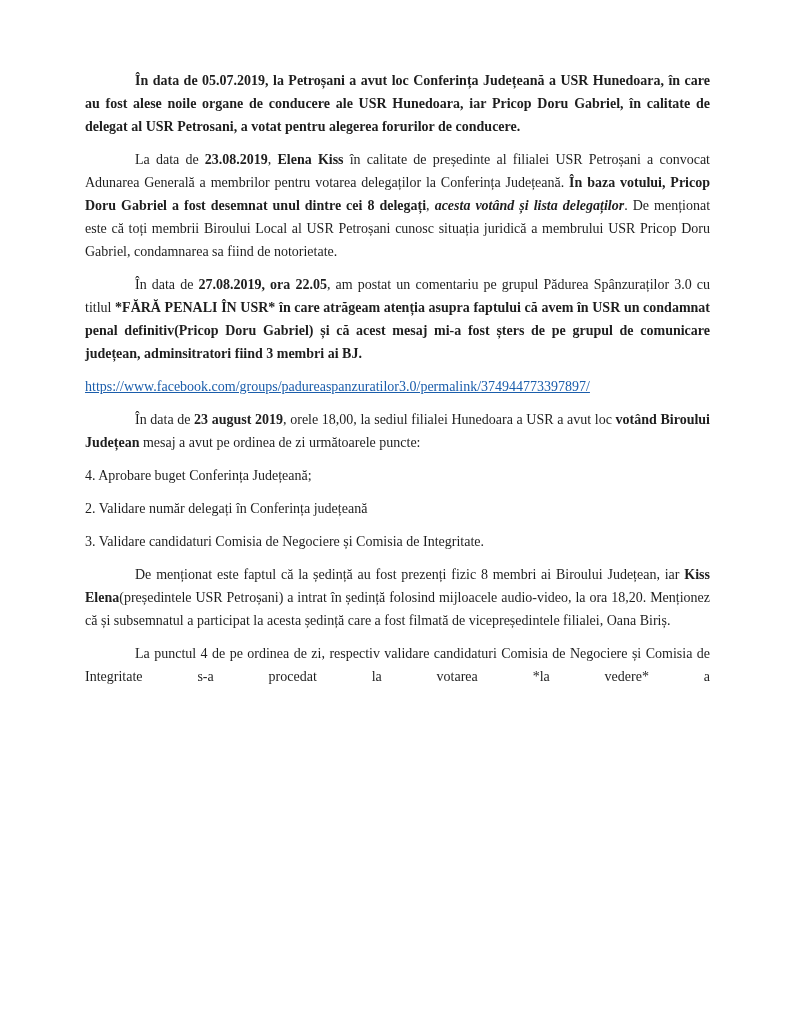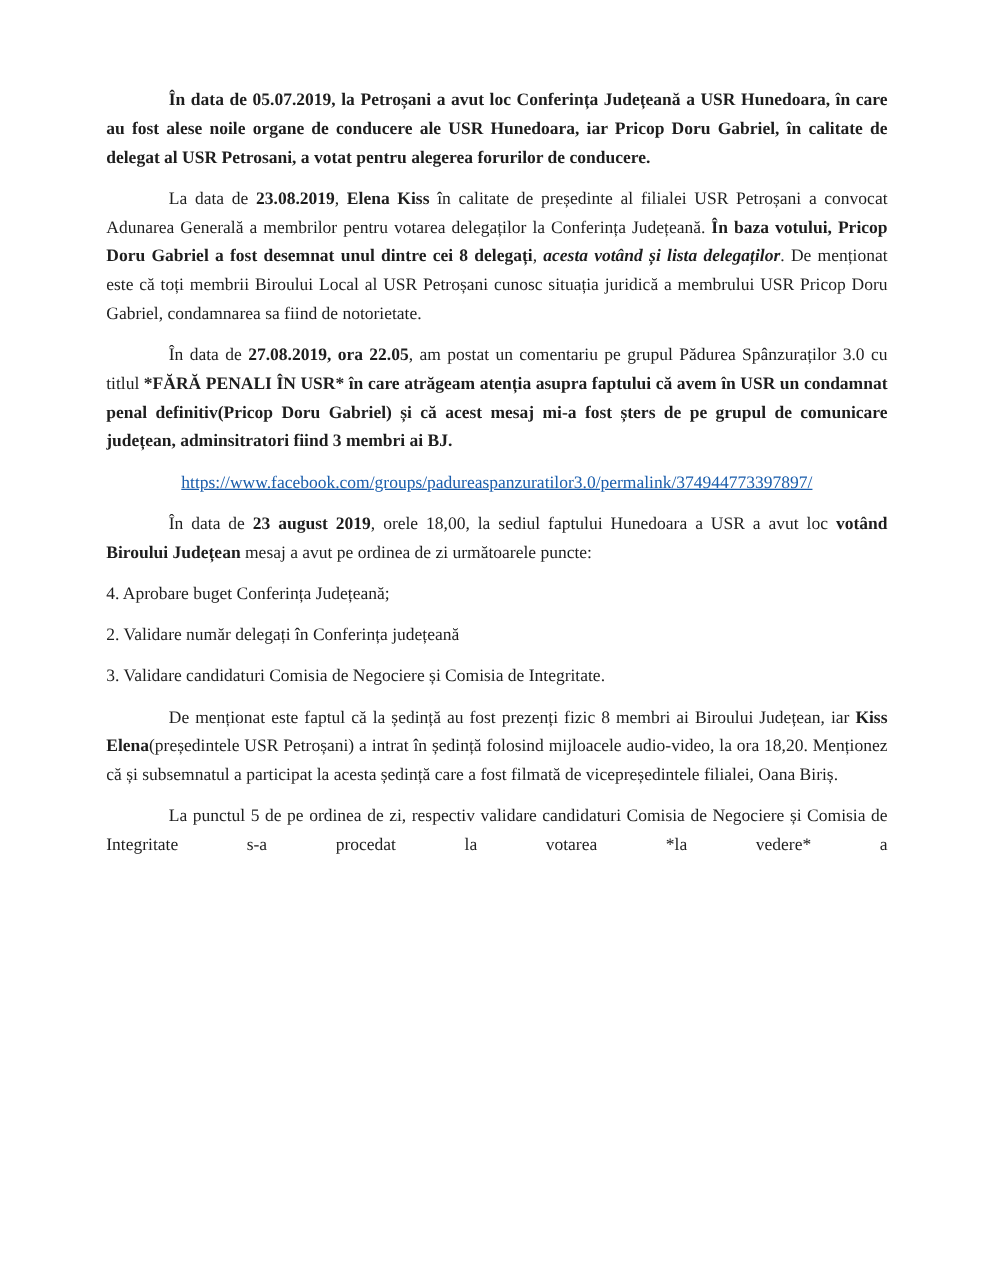--- a/index.html
+++ b/index.html
@@ -23,21 +23,21 @@
   }
   .para {
     margin: 0 0 10px 0;
     text-align: justify;
   }
   .para.indent {
     text-indent: 50px;
   }
   .para.break-all {
     word-break: break-all;
-    text-align: center;
+    text-align: left;
   }
   .para.justify-last {
     text-align-last: justify;
   }
   .run-r { font-weight: normal; font-style: normal; }
   .run-b { font-weight: bold; font-style: normal; }
   .run-bi { font-weight: bold; font-style: italic; }
   a.run-link {
     color: #1a5dab;
     text-decoration: underline;
@@ -46,20 +46,20 @@
 </style>
 </head>
 <body>
 
 <div class="page">
   <div class="doc">
       <p class="para indent"><span class="run-b">În data de 05.07.2019, la Petroșani a avut loc Conferința Județeană a USR Hunedoara, în care au fost alese noile organe de conducere ale USR Hunedoara, iar Pricop Doru Gabriel, în calitate de delegat al USR Petrosani, a votat pentru alegerea forurilor de conducere.</span></p>
       <p class="para indent"><span class="run-r">La data de </span><span class="run-b">23.08.2019</span><span class="run-r">, </span><span class="run-b">Elena Kiss</span><span class="run-r"> în calitate de președinte al filialei USR Petroșani a convocat Adunarea Generală a membrilor pentru votarea delegaților la Conferința Județeană. </span><span class="run-b">În baza votului, Pricop Doru Gabriel a fost desemnat unul dintre cei 8 delegați</span><span class="run-r">, </span><span class="run-bi">acesta votând și lista delegaților</span><span class="run-r">. De menționat este că toți membrii Biroului Local al USR Petroșani cunosc situația juridică a membrului USR Pricop Doru Gabriel, condamnarea sa fiind de notorietate.</span></p>
       <p class="para indent"><span class="run-r">În data de </span><span class="run-b">27.08.2019, ora 22.05</span><span class="run-r">, am postat un comentariu pe grupul Pădurea Spânzuraților 3.0 cu titlul </span><span class="run-b">*FĂRĂ PENALI ÎN USR* în care atrăgeam atenția asupra faptului că avem în USR un condamnat penal definitiv(Pricop Doru Gabriel) și că acest mesaj mi-a fost șters de pe grupul de comunicare județean, adminsitratori fiind 3 membri ai BJ.</span></p>
       <p class="para break-all"><a href="#" class="run-link">https://www.facebook.com/groups/padureaspanzuratilor3.0/permalink/374944773397897/</a></p>
-      <p class="para indent"><span class="run-r">În data de </span><span class="run-b">23 august 2019</span><span class="run-r">, orele 18,00, la sediul faptului Hunedoara a USR a avut loc </span><span class="run-b">votând Biroului Județean</span><span class="run-r"> mesaj a avut pe ordinea de zi următoarele puncte:</span></p>
+      <p class="para indent"><span class="run-r">În data de </span><span class="run-b">23 august 2019</span><span class="run-r">, orele 18,00, la sediul filialei Hunedoara a USR a avut loc </span><span class="run-b">votând Biroului Județean</span><span class="run-r"> mesaj a avut pe ordinea de zi următoarele puncte:</span></p>
       <p class="para"><span class="run-r">4. Aprobare buget Conferința Județeană;</span></p>
       <p class="para"><span class="run-r">2. Validare număr delegați în Conferința județeană</span></p>
       <p class="para"><span class="run-r">3. Validare candidaturi Comisia de Negociere și Comisia de Integritate.</span></p>
       <p class="para indent"><span class="run-r">De menționat este faptul că la ședință au fost prezenți fizic 8 membri ai Biroului Județean, iar </span><span class="run-b">Kiss Elena</span><span class="run-r">(președintele USR Petroșani) a intrat în ședință folosind mijloacele audio-video, la ora 18,20. Menționez că și subsemnatul a participat la acesta ședință care a fost filmată de vicepreședintele filialei, Oana Biriș.</span></p>
-      <p class="para indent justify-last"><span class="run-r">La punctul 5 de pe ordinea de zi, respectiv validare candidaturi Comisia de Negociere și Comisia de Integritate s-a procedat la votarea *la vedere* a</span></p>
+      <p class="para indent justify-last"><span class="run-r">La punctul 4 de pe ordinea de zi, respectiv validare candidaturi Comisia de Negociere și Comisia de Integritate s-a procedat la votarea *la vedere* a</span></p>
     </div>
 </div>
 
 </body></html>

